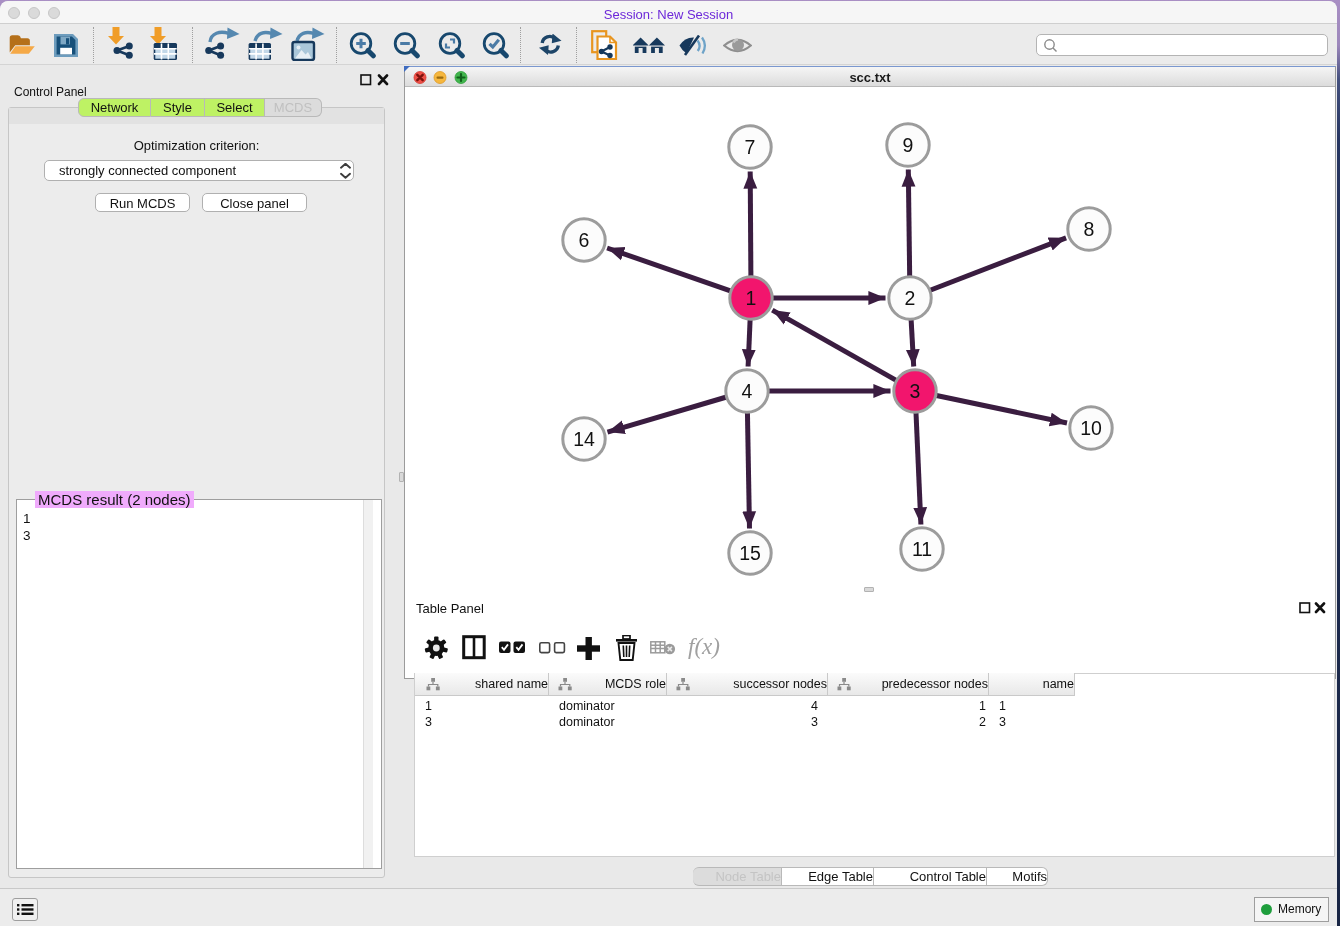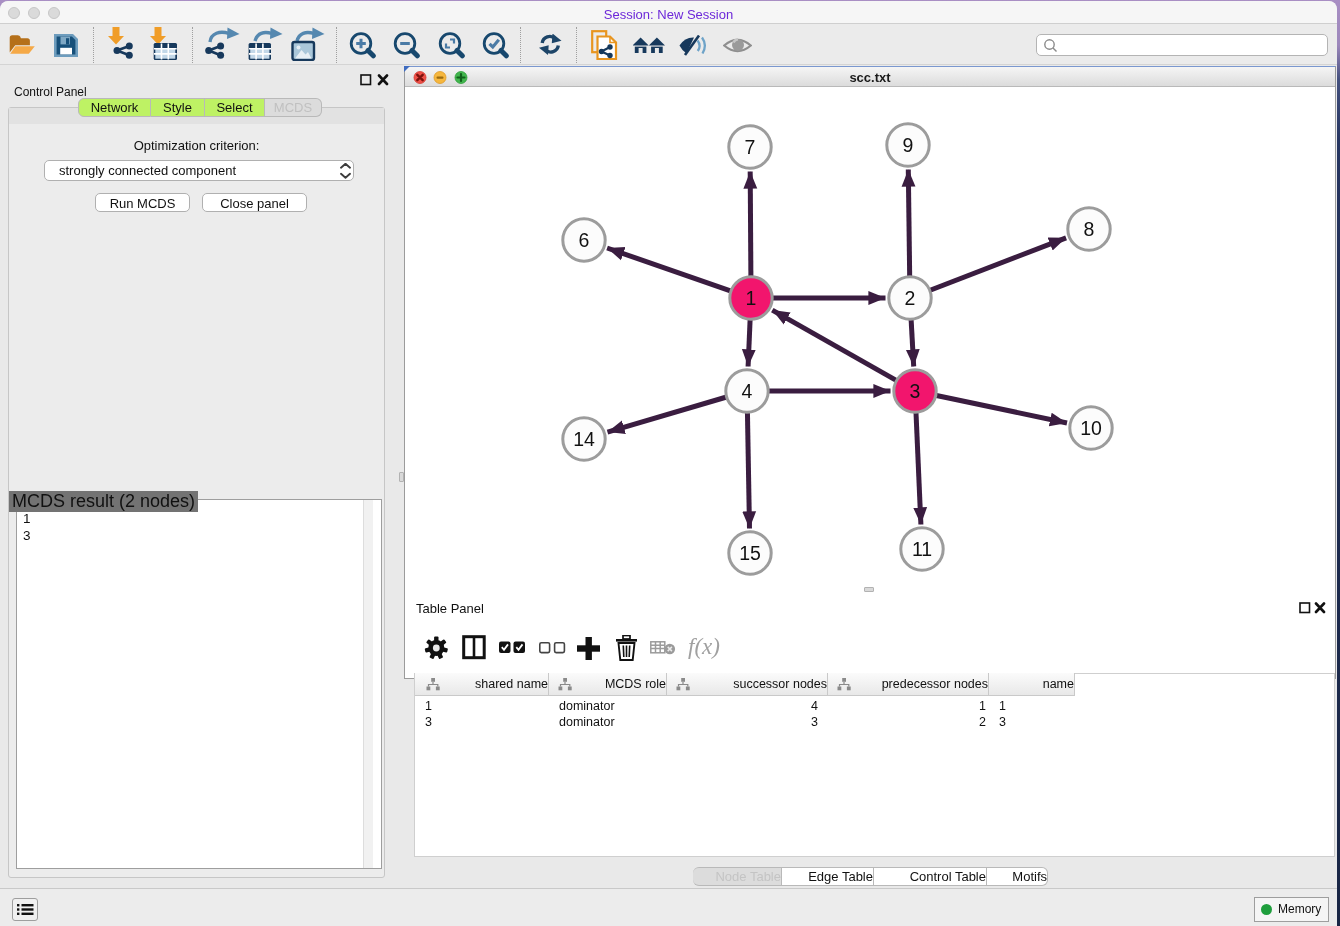--- a/index.html
+++ b/index.html
@@ -21,21 +21,21 @@
 .tab{position:absolute;height:19px;border:1px solid #b9b9b9;background:#bef264;font-size:13px;color:#111;text-align:center;line-height:18px;border-left:none}
 .tabfirst{border-left:1px solid #b9b9b9;border-radius:6px 0 0 6px}
 .tablast{border-radius:0 6px 6px 0}
 .tabsel{background:#dcdcdc;color:#c0c0c0}
 #opt-label{left:8px;top:137px;width:377px;text-align:center;font-size:13px;color:#111}
 #combo{left:44px;top:159px;width:310px;height:21px;background:#fff;border:1px solid #b0b0b0;border-radius:5px;font-size:13px;color:#111;line-height:20px;padding-left:14px}
 .btn{position:absolute;height:18.5px;background:#fff;border:1px solid #b0b0b0;border-radius:5px;font-size:13px;color:#111;text-align:center;line-height:19px}
 
 #result{left:16px;top:498px;width:366px;height:370px;background:#fff;border:1px solid #9e9e9e}
 #result-scroll{left:363px;top:499px;width:10px;height:368px;background:#f1f1f1;border-left:1px solid #ddd}
-#result-label{left:9px;top:490px;background:#737373;font-size:18px;color:#111;padding:0 3px}
+#result-label{left:35px;top:490px;background:#f0abfc;font-size:15px;color:#111;padding:0 3px}
 #result-text{left:23px;top:510px;font-size:13.5px;color:#111;line-height:16.5px}
 
 #frame{left:404px;top:65px;width:932px;height:613px;border:1px solid #9b9b9b;border-top-color:#7a97cf;background:#fff}
 #frame-title{left:0;top:0;width:930px;height:20px;background:linear-gradient(#f5f5f5,#dcdcdc);border-bottom:1px solid #b9b9b9;position:absolute}
 #frame-title span{position:absolute;left:0;width:100%;top:3px;text-align:center;font-size:13px;color:#1a1a1a;font-weight:bold}
 #corner-blue{left:404px;top:65px;width:0;height:0;border-top:6px solid #3f6cc0;border-right:6px solid transparent}
 
 #tp-title{left:416px;top:600px;font-size:13px;color:#111}
 #tbl{left:414px;top:672px;width:921px;height:184px;background:#fff;border:1px solid #cfcfcf}
 .th{position:absolute;top:672px;height:23px;background:linear-gradient(#fbfbfb,#e8e8e8);border-right:1px solid #c9c9c9;border-bottom:1px solid #c9c9c9;font-size:12.5px;color:#111;text-align:right;line-height:22px}

